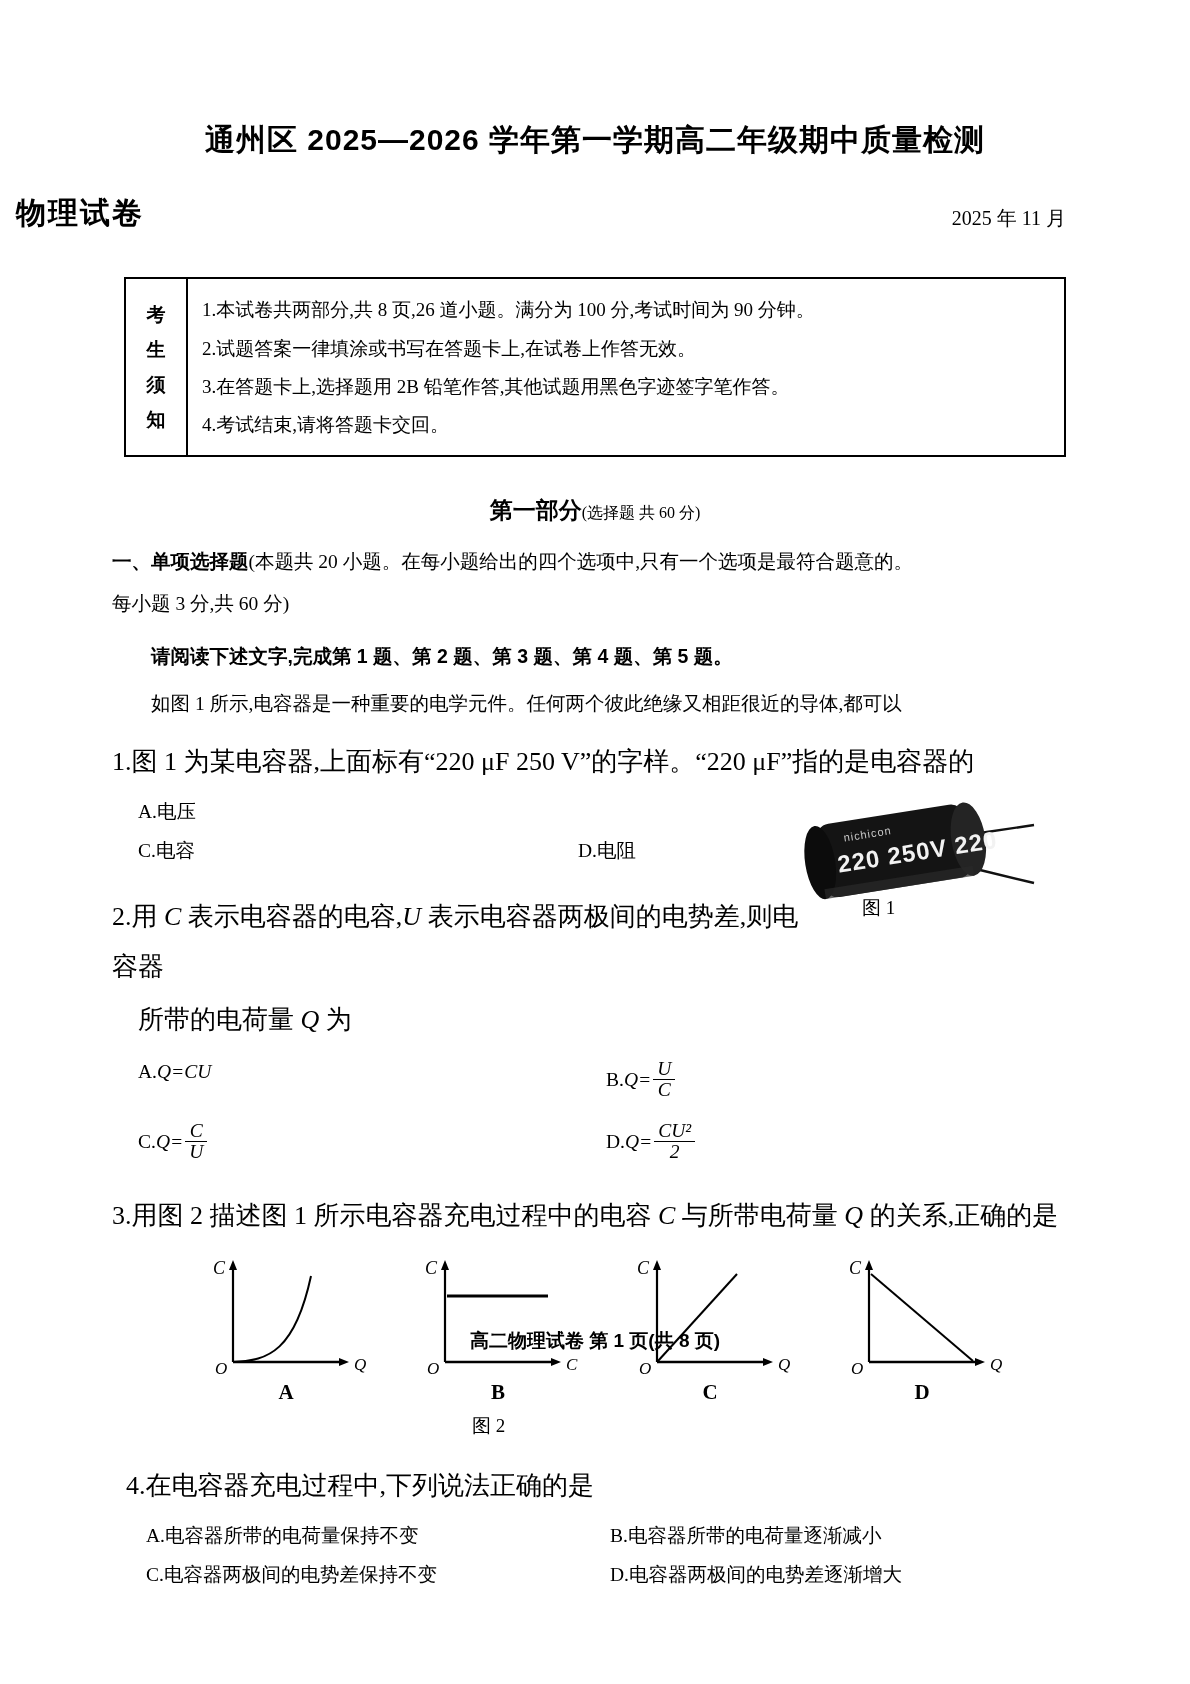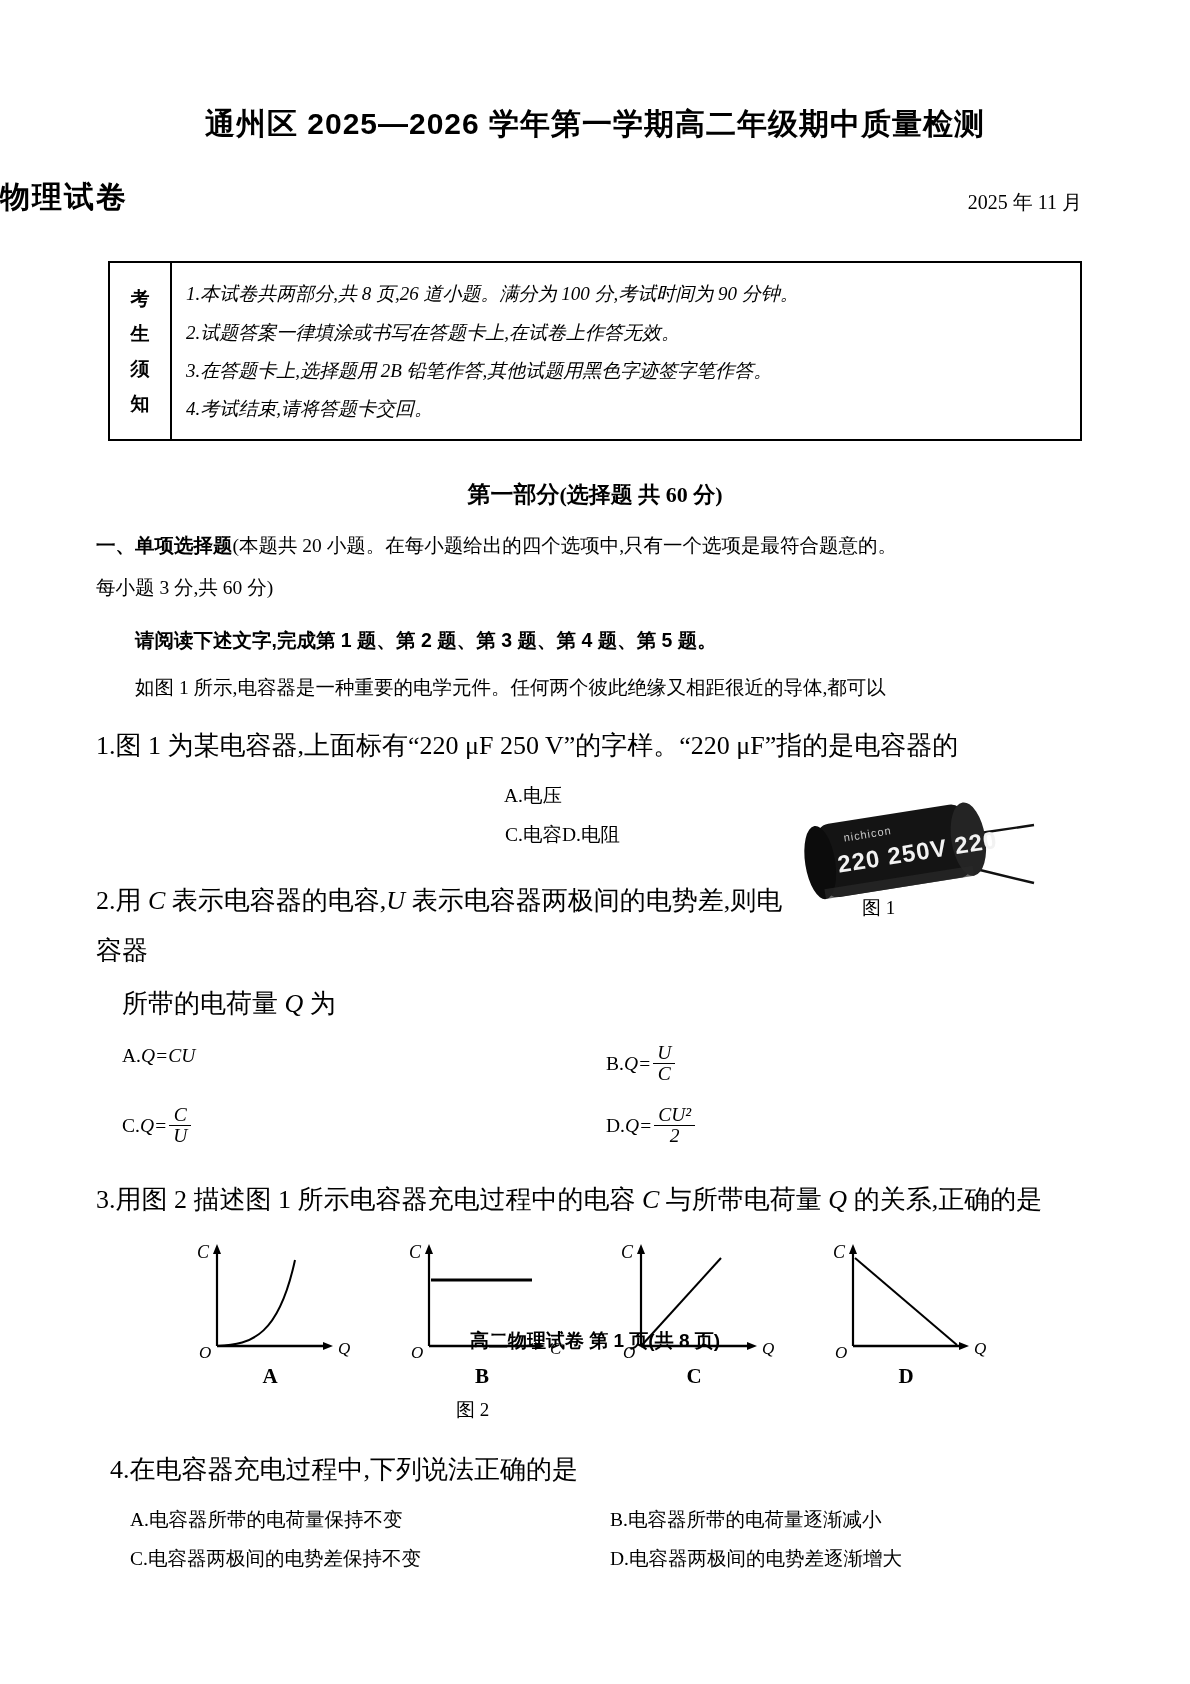--- a/index.html
+++ b/index.html
@@ -12,21 +12,21 @@
     height: 1684px;
     font-family: "Liberation Serif", "DejaVu Serif", serif;
     color: #000000;
     position: relative;
     overflow: hidden;
   }
   .page {
     position: relative;
     width: 1190px;
     height: 1532px;
-    padding: 0;
+    padding: 16px;
     box-sizing: border-box;
   }
 
   
   .doc-title {
     text-align: center;
     font-size: 30px;
     font-weight: bold;
     letter-spacing: 1px;
     margin: 0;
@@ -72,41 +72,40 @@
     font-family: "Liberation Sans", "DejaVu Sans", sans-serif;
     padding: 12px 0;
   }
   .notice-label span { line-height: 1.85; }
   .notice-items {
     flex: 1;
     padding: 12px 10px 10px 14px;
     display: flex;
     flex-direction: column;
     justify-content: center;
-    font-style: italic;
   }
   .notice-items li {
     list-style: none;
     font-size: 19px;
     line-height: 2.02;
     white-space: nowrap;
   }
   .notice-items ul { margin: 0; padding: 0; }
 
   
   .part-header {
     text-align: center;
     margin-top: 38px;
     font-size: 23px;
     font-weight: bold;
     font-family: "Liberation Sans", "DejaVu Sans", sans-serif;
   }
   .part-header .small {
-    font-size: 22px;
-    font-weight: bold;
+    font-size: 16px;
+    font-weight: normal;
     font-family: "Liberation Serif", serif;
   }
 
   
   .content { margin: 0 100px 0 96px; }
   .para {
     font-size: 19.5px;
     line-height: 1.95;
     margin-top: 16px;
   }
@@ -117,21 +116,21 @@
   .q-line { font-size: 26px; line-height: 1.9; margin-top: 12px; }
 
   
   .opt-row {
     display: flex;
     font-size: 19.5px;
     margin-top: 12px;
     padding-left: 26px;
   }
   .opt-row > div { width: 50%; }
-  .opt-row.narrow > div:first-child { width: 440px; text-align: right; }
+  .opt-row.narrow > div:first-child { width: 440px; }
 
   
   .frac {
     display: inline-block;
     vertical-align: middle;
     text-align: center;
     font-style: italic;
     line-height: 1.05;
     margin: 0 2px;
     position: relative;

